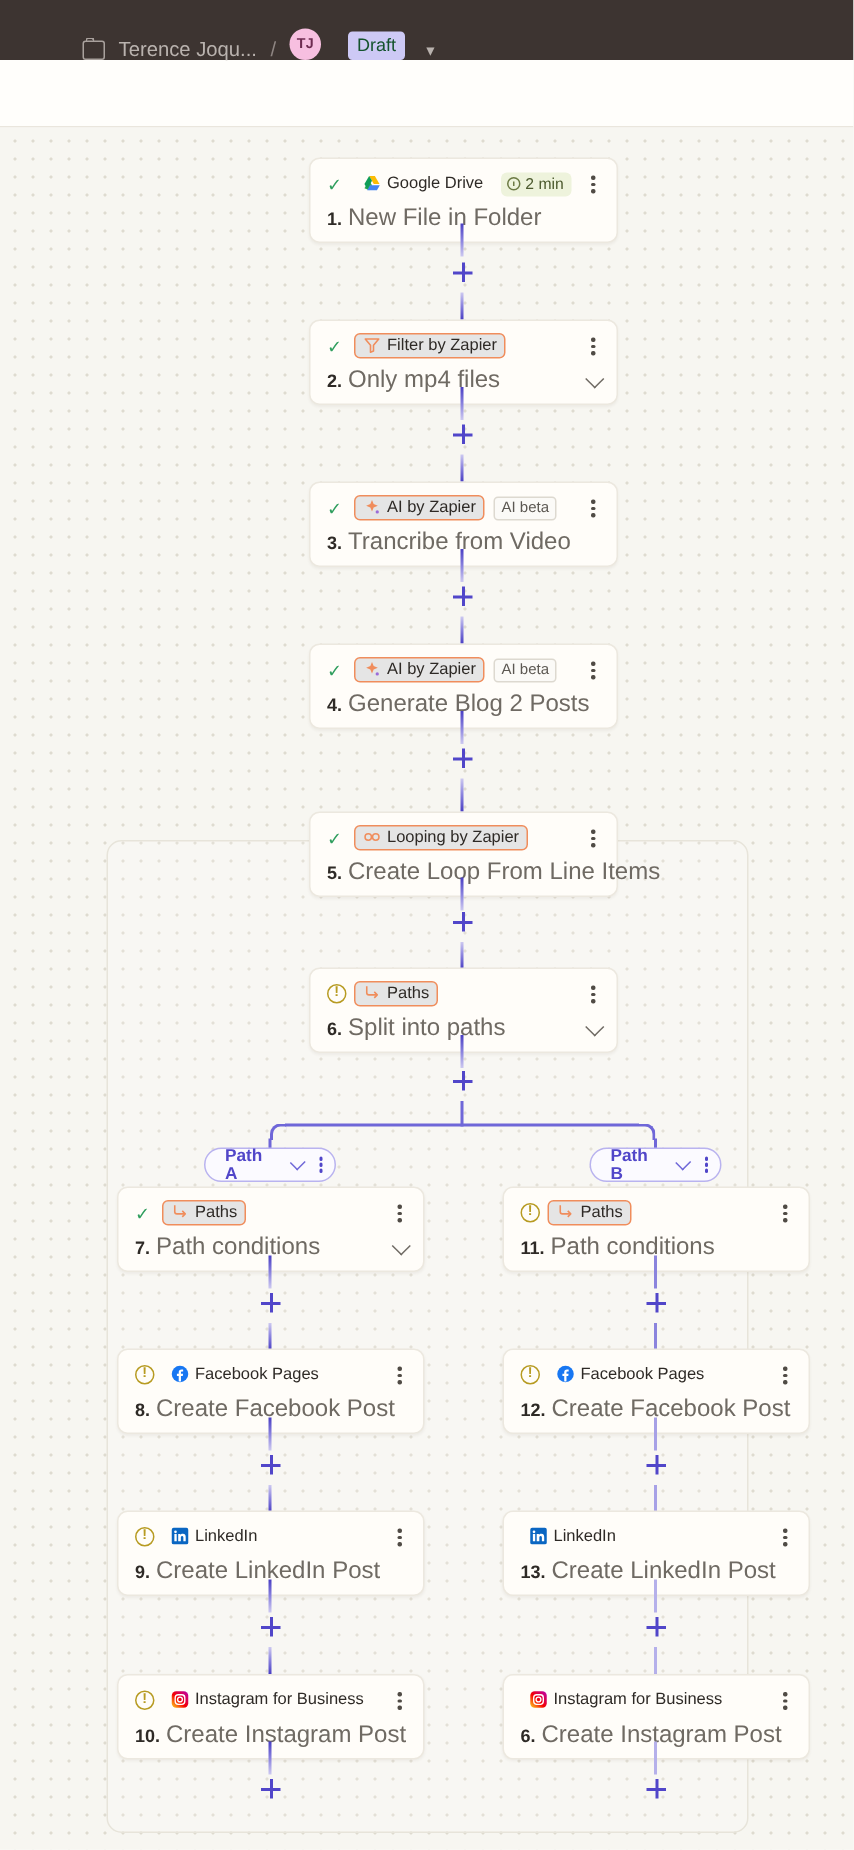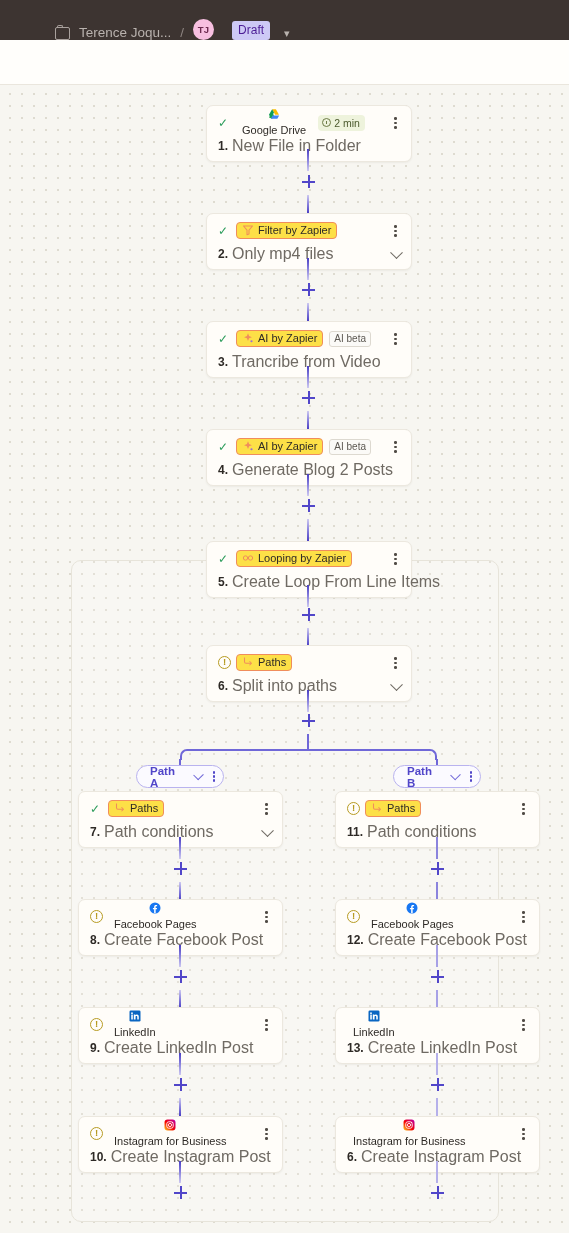--- a/index.html
+++ b/index.html
@@ -33,21 +33,21 @@
   .breadcrumb-sep { color: #8e8582; font-size: 13.5px; margin: 0 9px; }
   .avatar {
     width: 21px; height: 21px; border-radius: 50%;
     background: #f7bfe0; color: #6e2b50;
     font-size: 9.5px; font-weight: bold;
     display: flex; align-items: center; justify-content: center;
     flex: none; margin-right: 9px; letter-spacing: .2px;
   }
   .zap-title { color: #fff; font-size: 14px; font-weight: bold; white-space: nowrap; }
   .draft-badge {
-    margin-left: 9px; background: #cdc9f5; color: #4c1d95;
+    margin-left: 9px; background: #cdc9f5; color: #14532d;
     font-size: 12px; padding: 2px 6px 3px; border-radius: 3px; flex: none;
   }
   .header-chev { margin-left: 14px; color: #b9b2ae; font-size: 11px; }
 
   
   .whitestrip { height: 44px; background: #fffefb; border-bottom: 1px solid #eae6dd; }
   .canvas {
     position: absolute; left: 0; top: 85px; width: 569px; height: 1148px;
     background-color: #f7f6f1;
     background-image: radial-gradient(#dedbd0 1px, transparent 1.1px);
@@ -85,22 +85,22 @@
     content: "!"; position: absolute; left: 0; right: 0; top: -1.5px;
     text-align: center; font-size: 9.5px; color: #b79b22; font-weight: bold;
     font-family: "Liberation Sans", sans-serif;
   }
 
   .app-pill {
     display: inline-flex; align-items: center; gap: 4px;
     font-size: 11px; color: #2e2a26; white-space: nowrap;
     padding: 1px 5px 2px; border-radius: 4px; box-sizing: border-box;
   }
-  .app-pill.outlined { border: 1.3px solid #f08d5c; background: #fde047; }
-  .app-pill.plain { border: 1px solid transparent; flex-direction: column; }
+  .app-pill.outlined { border: 1.3px solid #f08d5c; background: #e5e5e5; }
+  .app-pill.plain { border: 1px solid transparent; }
 
   .beta-badge {
     margin-left: 6px; font-size: 10px; color: #5c5852;
     border: 1px solid #ddd9d0; border-radius: 3px; padding: 1px 4px 2px;
     background: #fbfaf7; white-space: nowrap;
   }
   .time-badge {
     margin-left: 6px; font-size: 10.5px; color: #4c5a2e;
     background: #eef3dc; border-radius: 4px; padding: 2px 5px 2px 4px;
     display: inline-flex; align-items: center; gap: 3px; white-space: nowrap;

